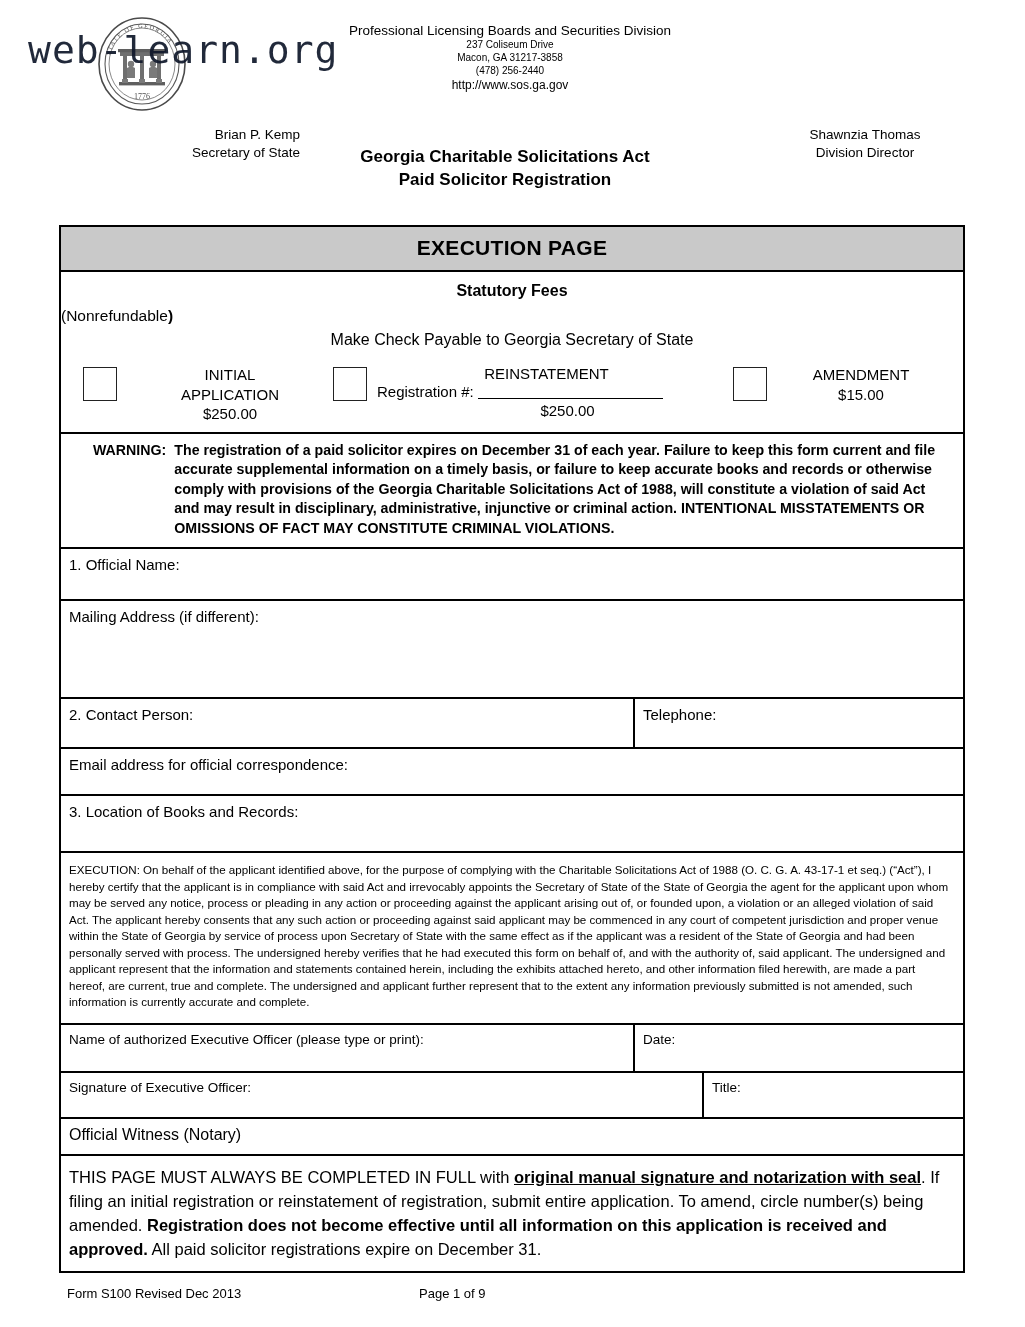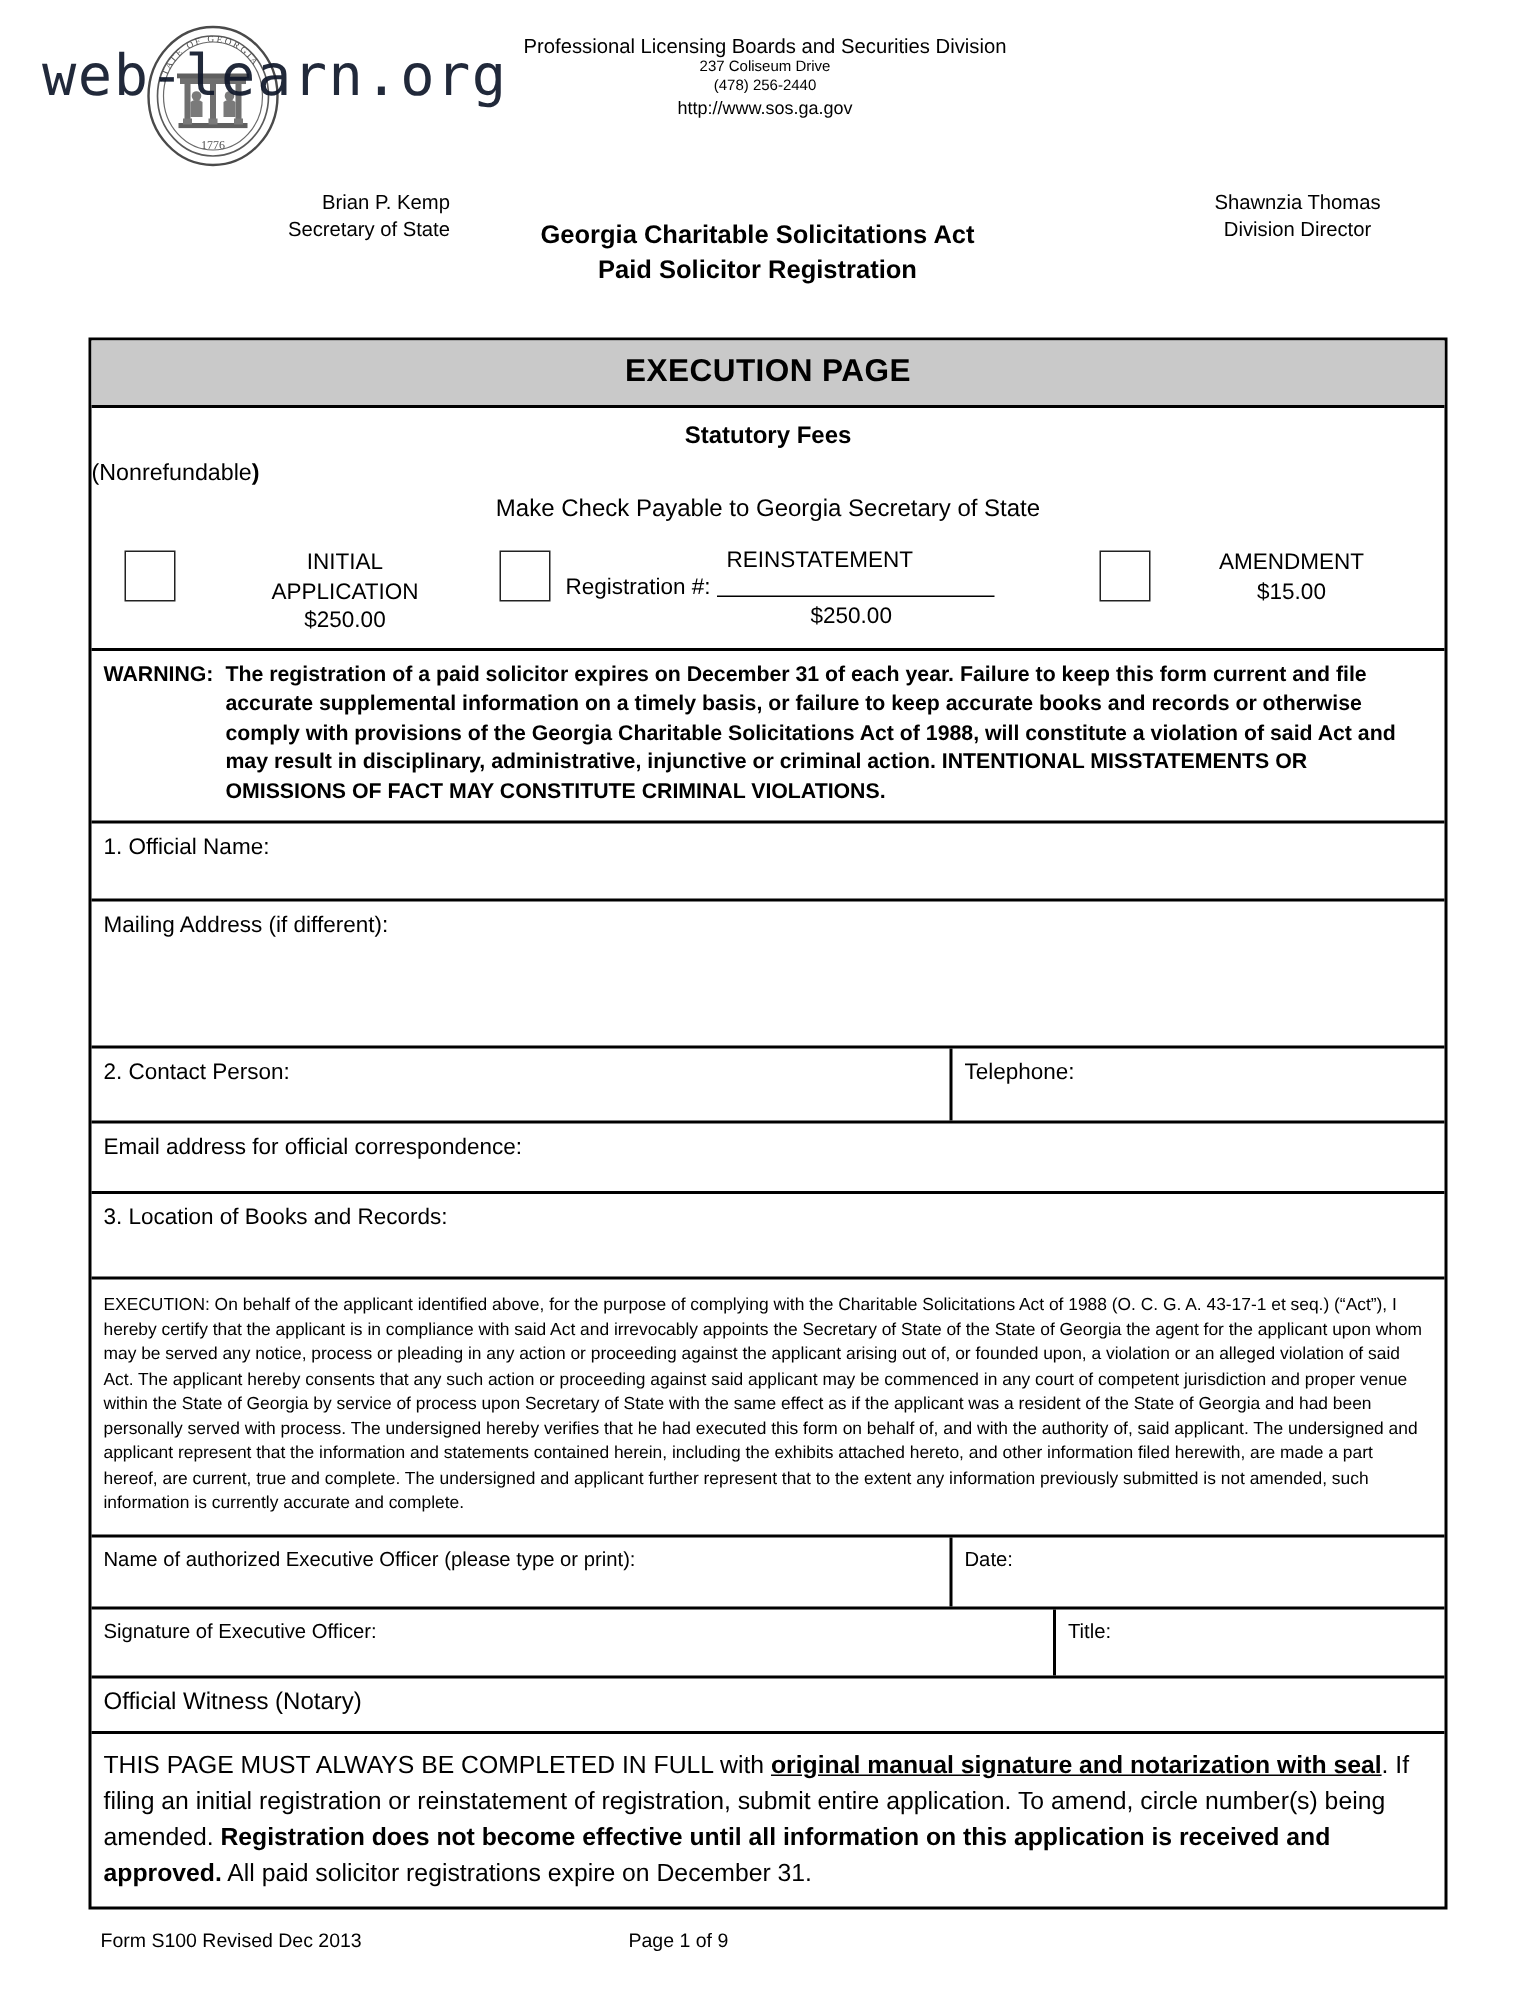--- a/index.html
+++ b/index.html
@@ -180,21 +180,21 @@
     padding-left: 42px;
   }
 
   .warning {
     padding: 7px 12px 9px 8px;
     font-size: 14.2px;
     font-weight: bold;
     line-height: 1.38;
     display: flex;
   }
-  .warning-label { flex: none; padding-right: 8px; }
+  .warning-label { flex: none; padding-right: 8px; margin-left: 24px; }
   .warning-text { flex: 1; }
 
   .cell {
     padding: 7px 0 0 8px;
     font-size: 15px;
     box-sizing: border-box;
   }
   .row-official { height: 52px; }
   .row-address { display: flex; height: 98px; }
   .cell-address { width: 452px; border-right: 2px solid #000; box-sizing: border-box; }
@@ -278,20 +278,21 @@
         </text>
         <text x="46" y="83" font-size="8" fill="#4f4f4f" text-anchor="middle" font-family="'Liberation Serif',serif">1776</text>
       </svg>
     </div>
 
     <div class="watermark">web-learn.org</div>
 
     <div class="agency-block">
       <div class="agency-line1">Professional Licensing Boards and Securities Division</div>
       <div class="agency-line">237 Coliseum Drive</div>
+      <div class="agency-line">Macon, GA  31217-3858</div>
       <div class="agency-line">(478) 256-2440</div>
       <div class="agency-url">http://www.sos.ga.gov</div>
     </div>
 
     <div class="official-left">
       <div>Brian P. Kemp</div>
       <div>Secretary of State</div>
     </div>
 
     <div class="official-right">

